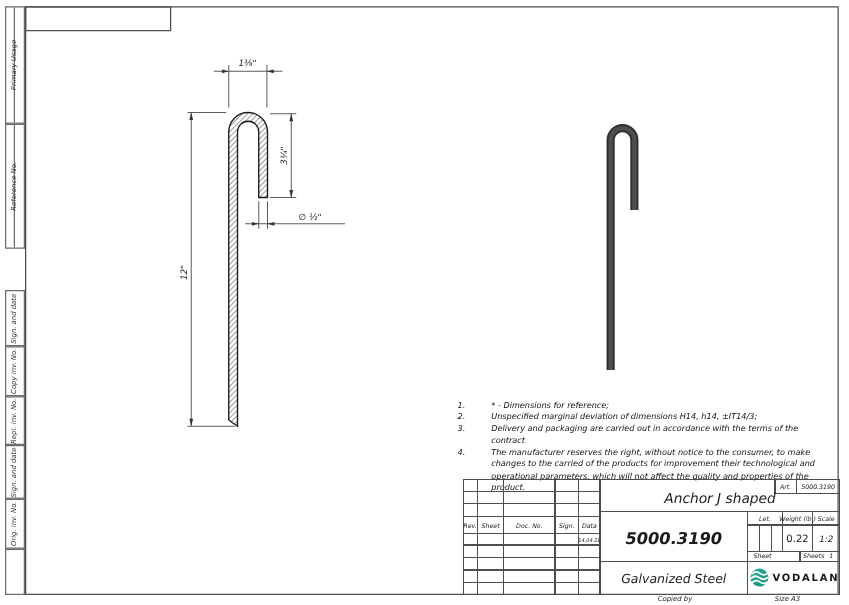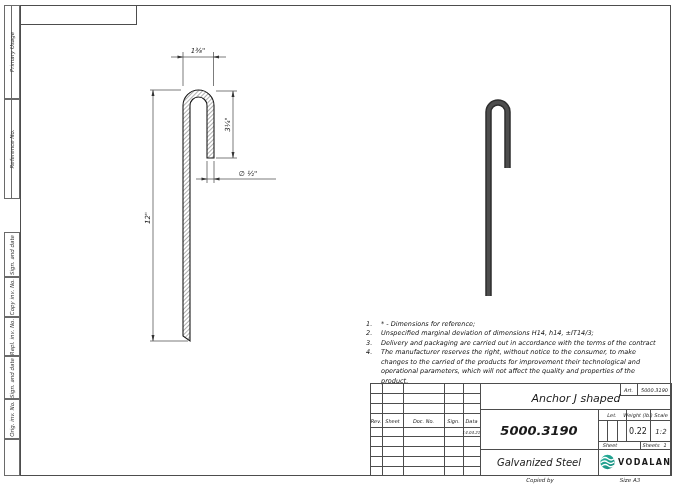--- a/index.html
+++ b/index.html
@@ -11,21 +11,21 @@
           border:1px solid #4d4d4d;box-sizing:border-box;}
   .side-cell{position:absolute;left:4px;width:16px;border:1px solid #6a6a6a;
              box-sizing:border-box;display:flex;align-items:center;justify-content:center;}
   .side-cell span{display:block;transform:rotate(-90deg);white-space:nowrap;
                   font-size:5.5px;font-style:italic;color:#333;}
   .side-cell i.sub{position:absolute;left:6px;top:0;bottom:0;border-left:1px solid #6a6a6a;}
   .drawing-layer{position:absolute;left:0;top:0;}
   .notes{position:absolute;left:366px;top:320px;width:296px;color:#111;}
   .note-row{display:flex;font-size:6.5px;font-style:italic;line-height:1.45;}
   .note-num{flex:none;width:15px;}
-  .note-text{flex:1;}
+  .note-text{flex:1;margin-left:12px;}
   .tb-svg{position:absolute;left:370px;top:383px;}
   .tb-svg line,.tb-svg rect{stroke:#4d4d4d;stroke-width:1;shape-rendering:crispEdges;}
   .tb-svg rect{fill:none;}
   svg text{fill:#1a1a1a;font-family:"DejaVu Sans",sans-serif;}
   .dim-text{font-size:7px;font-style:italic;}
   .tb-small{font-size:5px;font-style:italic;}
   .tb-tiny{font-size:4px;font-style:italic;}
   .tb-title{font-size:11px;font-style:italic;}
   .tb-part{font-size:13px;font-style:italic;font-weight:bold;}
   .tb-material{font-size:10px;font-style:italic;}

